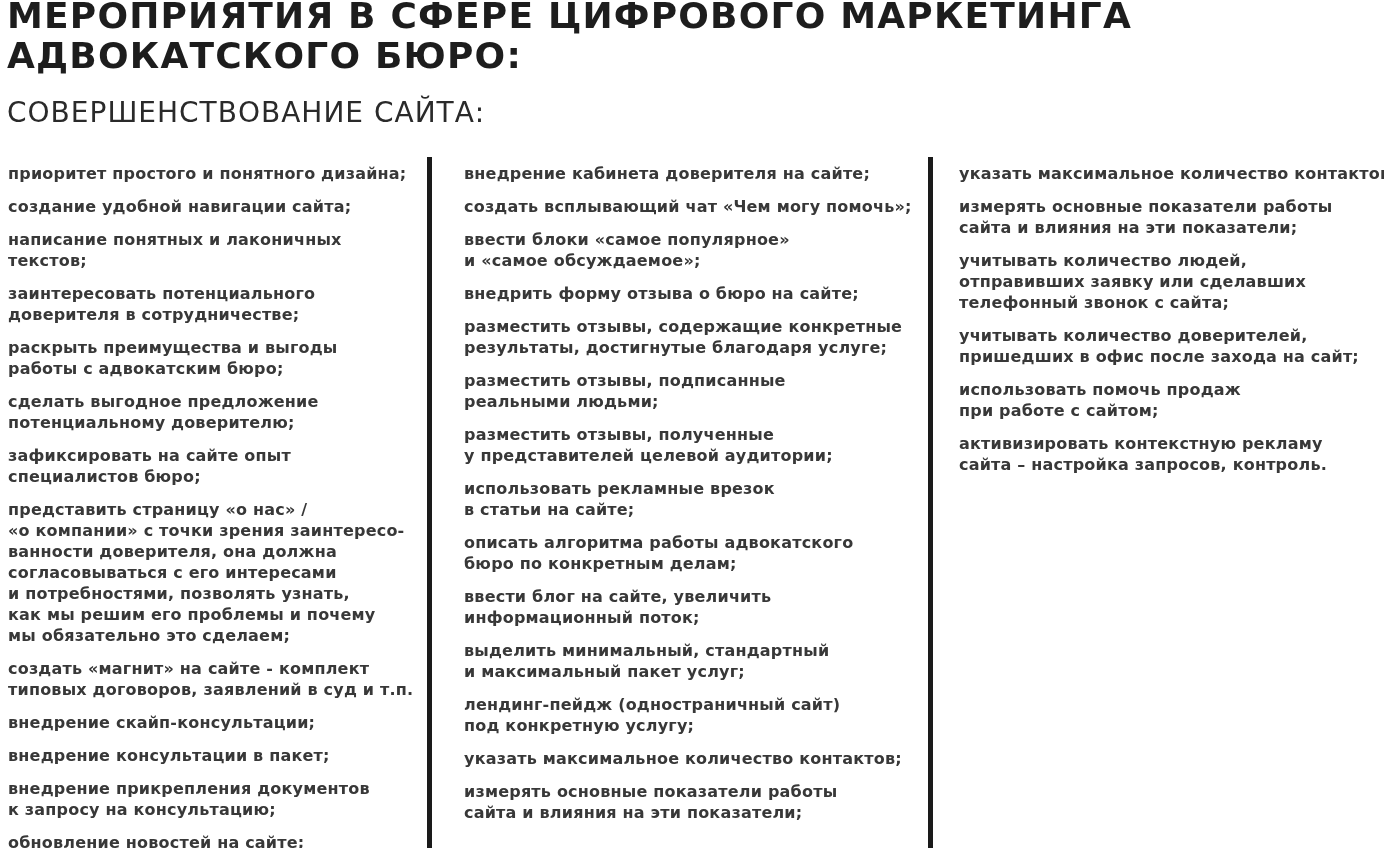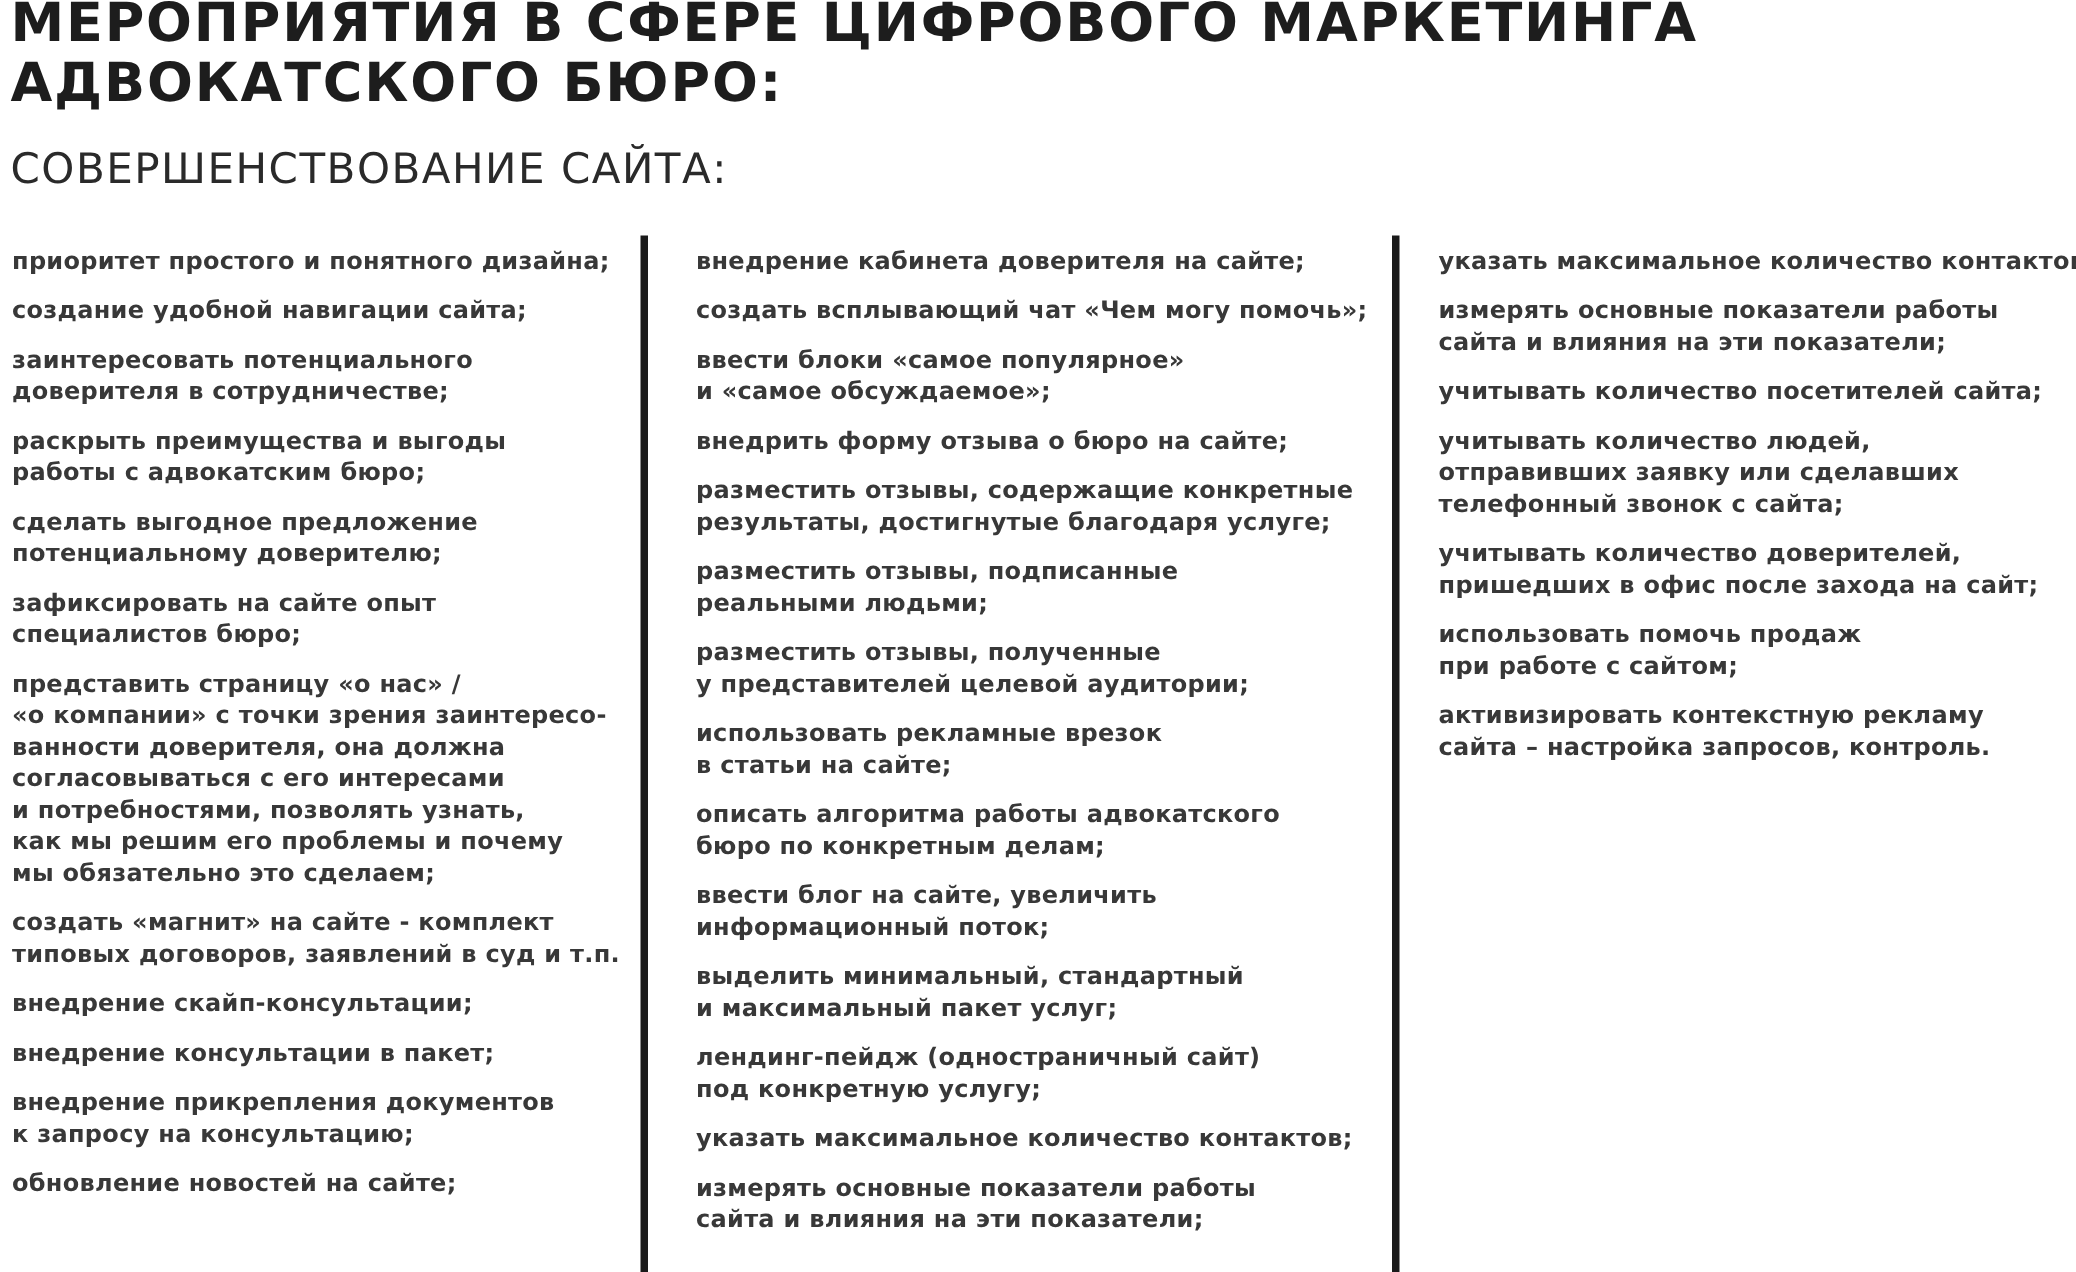--- a/index.html
+++ b/index.html
@@ -70,20 +70,22 @@
 
 <div class="page">
 
   <h1 class="page-title"><span>МЕРОПРИЯТИЯ В СФЕРЕ ЦИФРОВОГО МАРКЕТИНГА</span><br><span>АДВОКАТСКОГО БЮРО:</span></h1>
 
   <h2 class="section-title">СОВЕРШЕНСТВОВАНИЕ САЙТА:</h2>
 
   <div class="col col1">
     <p>приоритет простого и понятного дизайна;</p>
     <p>создание удобной навигации сайта;</p>
+    <p>написание понятных и лаконичных
+текстов;</p>
     <p>заинтересовать потенциального
 доверителя в сотрудничестве;</p>
     <p>раскрыть преимущества и выгоды
 работы с адвокатским бюро;</p>
     <p>сделать выгодное предложение
 потенциальному доверителю;</p>
     <p>зафиксировать на сайте опыт
 специалистов бюро;</p>
     <p>представить страницу «о нас» /
 «о компании» с точки зрения заинтересо-
@@ -129,21 +131,20 @@
     <p>измерять основные показатели работы
 сайта и влияния на эти показатели;</p>
   </div>
 
   <div class="vdivider d2"></div>
 
   <div class="col col3">
     <p>указать максимальное количество контактов;</p>
     <p>измерять основные показатели работы
 сайта и влияния на эти показатели;</p>
-    <p>учитывать количество посетителей сайта;</p>
     <p>учитывать количество людей,
 отправивших заявку или сделавших
 телефонный звонок с сайта;</p>
     <p>учитывать количество доверителей,
 пришедших в офис после захода на сайт;</p>
     <p>использовать помочь продаж
 при работе с сайтом;</p>
     <p>активизировать контекстную рекламу
 сайта – настройка запросов, контроль.</p>
   </div>

